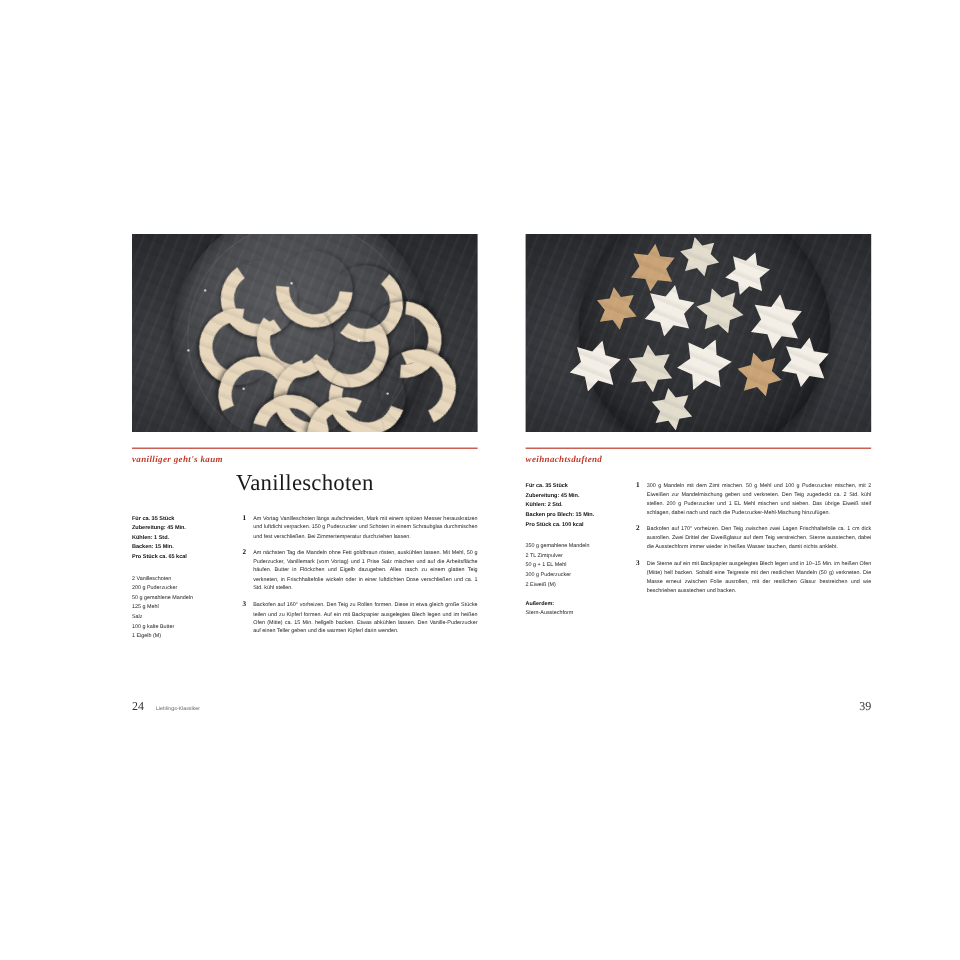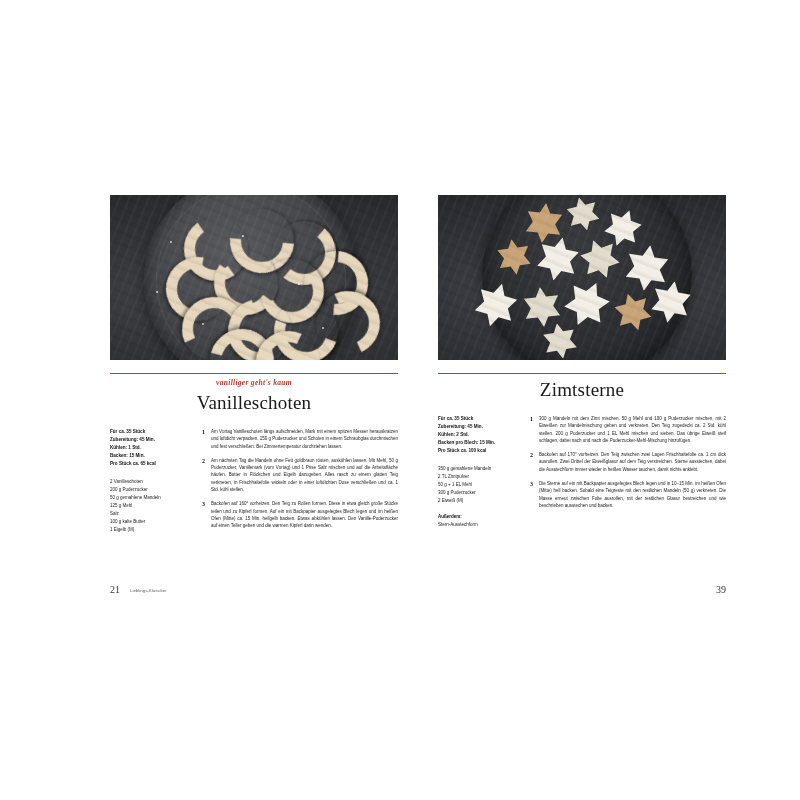--- a/index.html
+++ b/index.html
@@ -116,21 +116,21 @@
     margin: 13px 0 0 0;
     width: 288px;
   }
   .kicker {
     color: #c0392b;
     font-family: "Liberation Serif", serif;
     font-style: italic;
     font-weight: bold;
     font-size: 7.5px;
     letter-spacing: 0.3px;
-    text-align: center;
+    text-align: left;
     margin-top: 4px;
   }
   .title {
     font-family: "Liberation Serif", serif;
     font-size: 19px;
     color: #1a1a1a;
     text-align: center;
     margin-top: 5px;
     letter-spacing: 0.2px;
   }
@@ -266,21 +266,21 @@
           <div class="step-num">2</div>
           <div class="step-text">Am nächsten Tag die Mandeln ohne Fett goldbraun rösten, auskühlen lassen. Mit Mehl, 50 g Puderzucker, Vanillemark (vom Vortag) und 1 Prise Salz mischen und auf die Arbeitsfläche häufen. Butter in Flöckchen und Eigelb dazugeben. Alles rasch zu einem glatten Teig verkneten, in Frischhaltefolie wickeln oder in einer luftdichten Dose verschließen und ca. 1 Std. kühl stellen.</div>
         </div>
         <div class="step">
           <div class="step-num">3</div>
           <div class="step-text">Backofen auf 160° vorheizen. Den Teig zu Rollen formen. Diese in etwa gleich große Stücke teilen und zu Kipferl formen. Auf ein mit Backpapier ausgelegtes Blech legen und im heißen Ofen (Mitte) ca. 15 Min. hellgelb backen. Etwas abkühlen lassen. Den Vanille-Puderzucker auf einen Teller geben und die warmen Kipferl darin wenden.</div>
         </div>
       </div>
     </div>
 
-    <div class="folio folio-left">21</div>
+    <div class="folio folio-left">24</div>
     <div class="running-head">Lieblings-Klassiker</div>
   </div>
 
   <div class="page page-right">
 
     <div class="photo photo-right">
       <div class="plate plate-right"></div>
 
       <div class="star six brown" style="left:86px;  top:8px;  width:40px; height:40px; transform:rotate(6deg);"></div>
       <div class="star six dim" style="left:128px; top:2px;  width:34px; height:34px; transform:rotate(-14deg);"></div>
@@ -292,21 +292,21 @@
       <div class="star six" style="left:36px;  top:88px; width:44px; height:44px; transform:rotate(16deg);"></div>
       <div class="star six dim" style="left:84px;  top:92px; width:40px; height:40px; transform:rotate(-6deg);"></div>
       <div class="star six" style="left:126px; top:86px; width:46px; height:46px; transform:rotate(24deg);"></div>
       <div class="star six brown" style="left:176px; top:98px; width:38px; height:38px; transform:rotate(-16deg);"></div>
       <div class="star six" style="left:212px; top:86px; width:42px; height:42px; transform:rotate(10deg);"></div>
       <div class="star six dim" style="left:104px; top:128px; width:36px; height:36px; transform:rotate(-10deg);"></div>
       <div class="cloth"></div>
     </div>
 
     <div class="rule"></div>
-    <div class="title">Zimtsterne</div>
+    <div class="kicker">weihnachtsduftend</div>
 
     <div class="cols">
       <div class="col-meta">
         <div class="meta-line">Für ca. 35 Stück</div>
         <div class="meta-line">Zubereitung: 45 Min.</div>
         <div class="meta-line">Kühlen: 2 Std.</div>
         <div class="meta-line">Backen pro Blech: 15 Min.</div>
         <div class="meta-line">Pro Stück ca. 100 kcal</div>
 
         <div class="meta-block">

